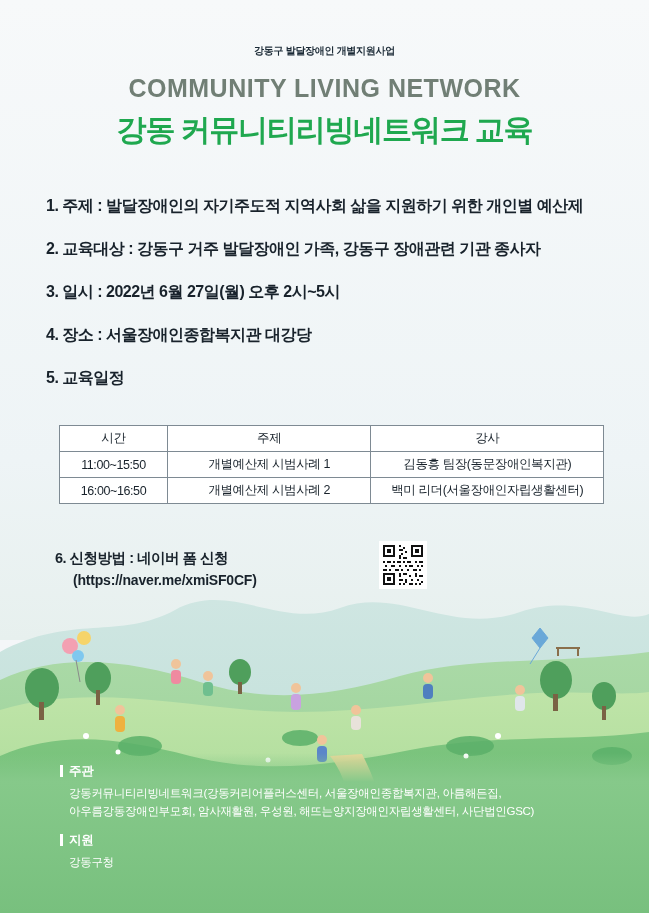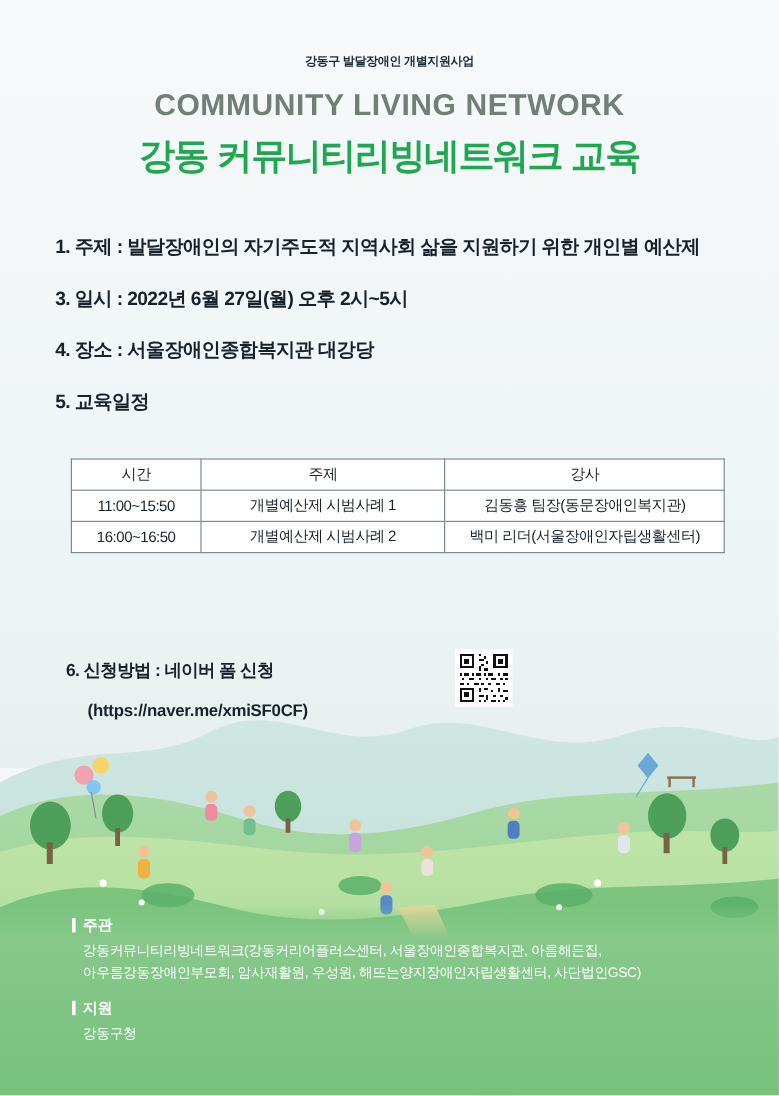--- a/index.html
+++ b/index.html
@@ -42,20 +42,21 @@
     letter-spacing: 0.5px;
     color: #5a6b5f;
     opacity: 0.85;
   }
   .kor-title {
     margin-top: 7px;
     font-size: 30px;
     font-weight: bold;
     letter-spacing: -1.2px;
     color: #1fa84f;
+    font-family: Liberation Serif, serif;
   }
   
   .content {
     position: absolute;
     top: 196px; left: 46px; width: 560px;
   }
   .line {
     font-size: 16px;
     font-weight: bold;
     color: #18222b;
@@ -87,21 +88,21 @@
   
   .apply {
     position: absolute;
     top: 549px; left: 55px;
     font-size: 14.5px;
     font-weight: bold;
     color: #18222b;
     letter-spacing: -0.5px;
   }
   .apply .url {
-    margin-top: 16px;
+    margin-top: 4px;
     margin-left: 18px;
     font-size: 14px;
     font-weight: bold;
     letter-spacing: -0.2px;
   }
   .qr {
     position: absolute;
     top: 541px; left: 379px;
     width: 48px; height: 48px;
     background: #ffffff;
@@ -265,20 +266,21 @@
   <div class="footer"></div>
 
   <div class="header">
     <div class="kicker">강동구 발달장애인 개별지원사업</div>
     <div class="eng-title">COMMUNITY LIVING NETWORK</div>
     <div class="kor-title">강동 커뮤니티리빙네트워크 교육</div>
   </div>
 
   <div class="content">
     <div class="line">1. 주제 : 발달장애인의 자기주도적 지역사회 삶을 지원하기 위한 개인별 예산제</div>
+    <div class="line">2. 교육대상 : 강동구 거주 발달장애인 가족, 강동구 장애관련 기관 종사자</div>
     <div class="line">3. 일시 : 2022년 6월 27일(월) 오후 2시~5시</div>
     <div class="line">4. 장소 : 서울장애인종합복지관 대강당</div>
     <div class="line last">5. 교육일정</div>
 
     <div class="tbl-wrap">
       <table>
         <colgroup>
             <col class="c1">
             <col class="c2">
             <col class="c3">

